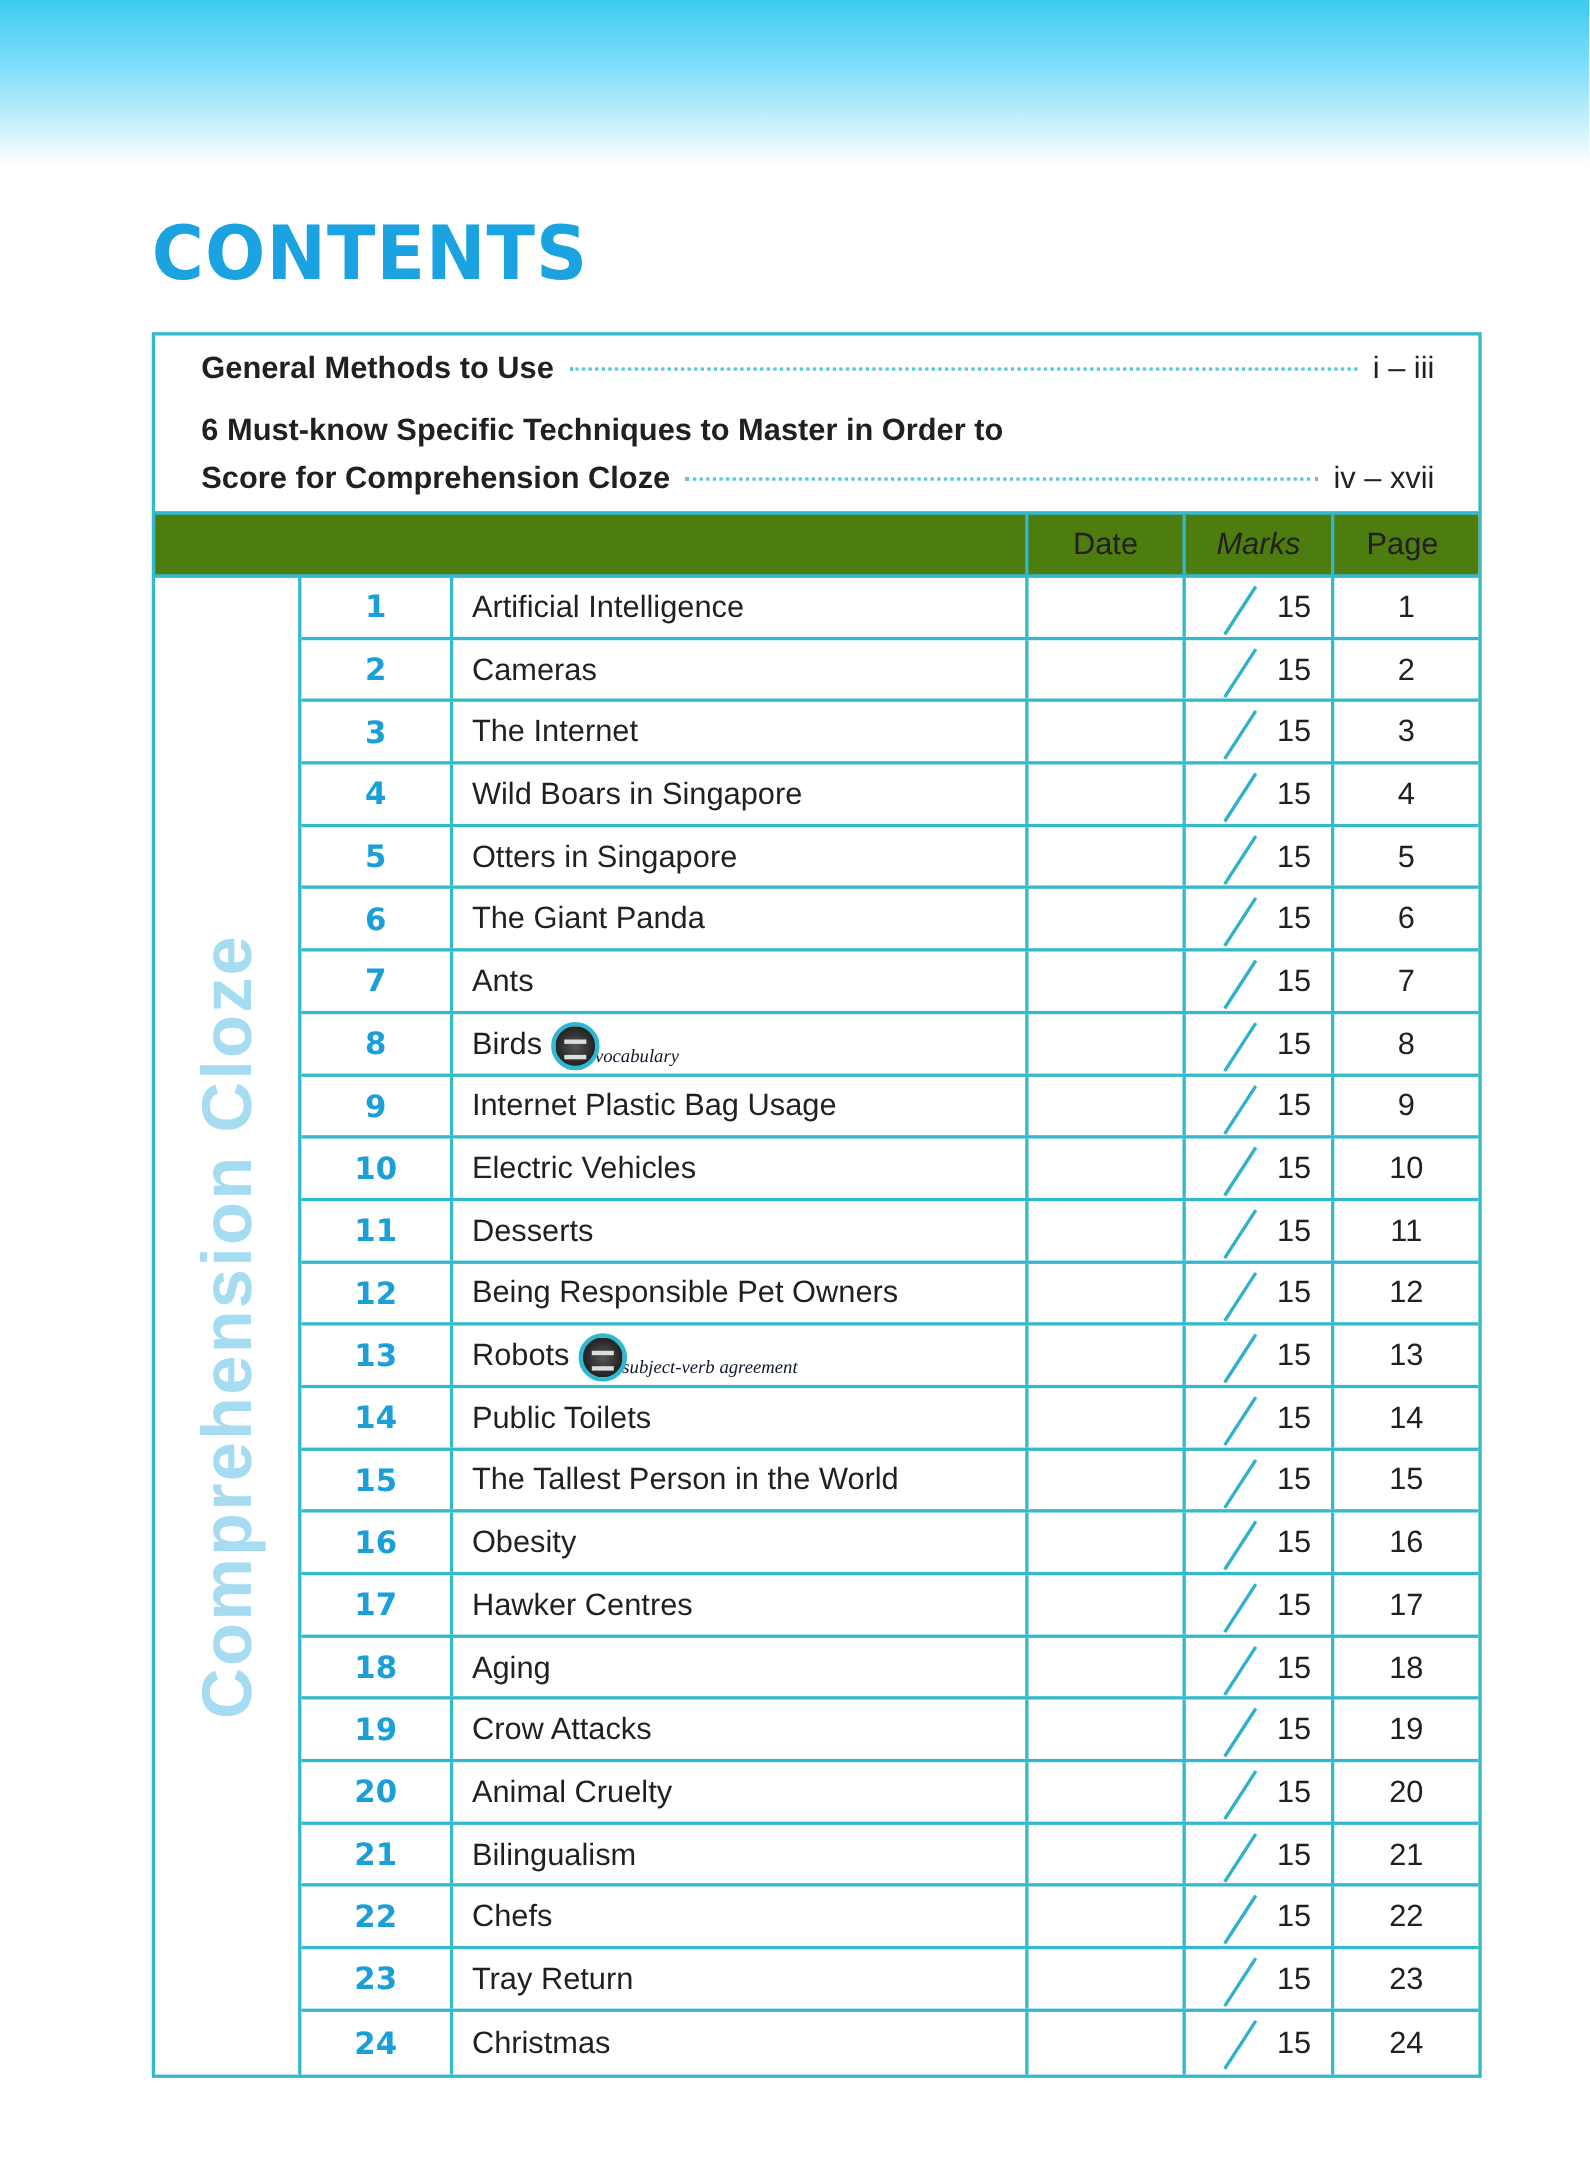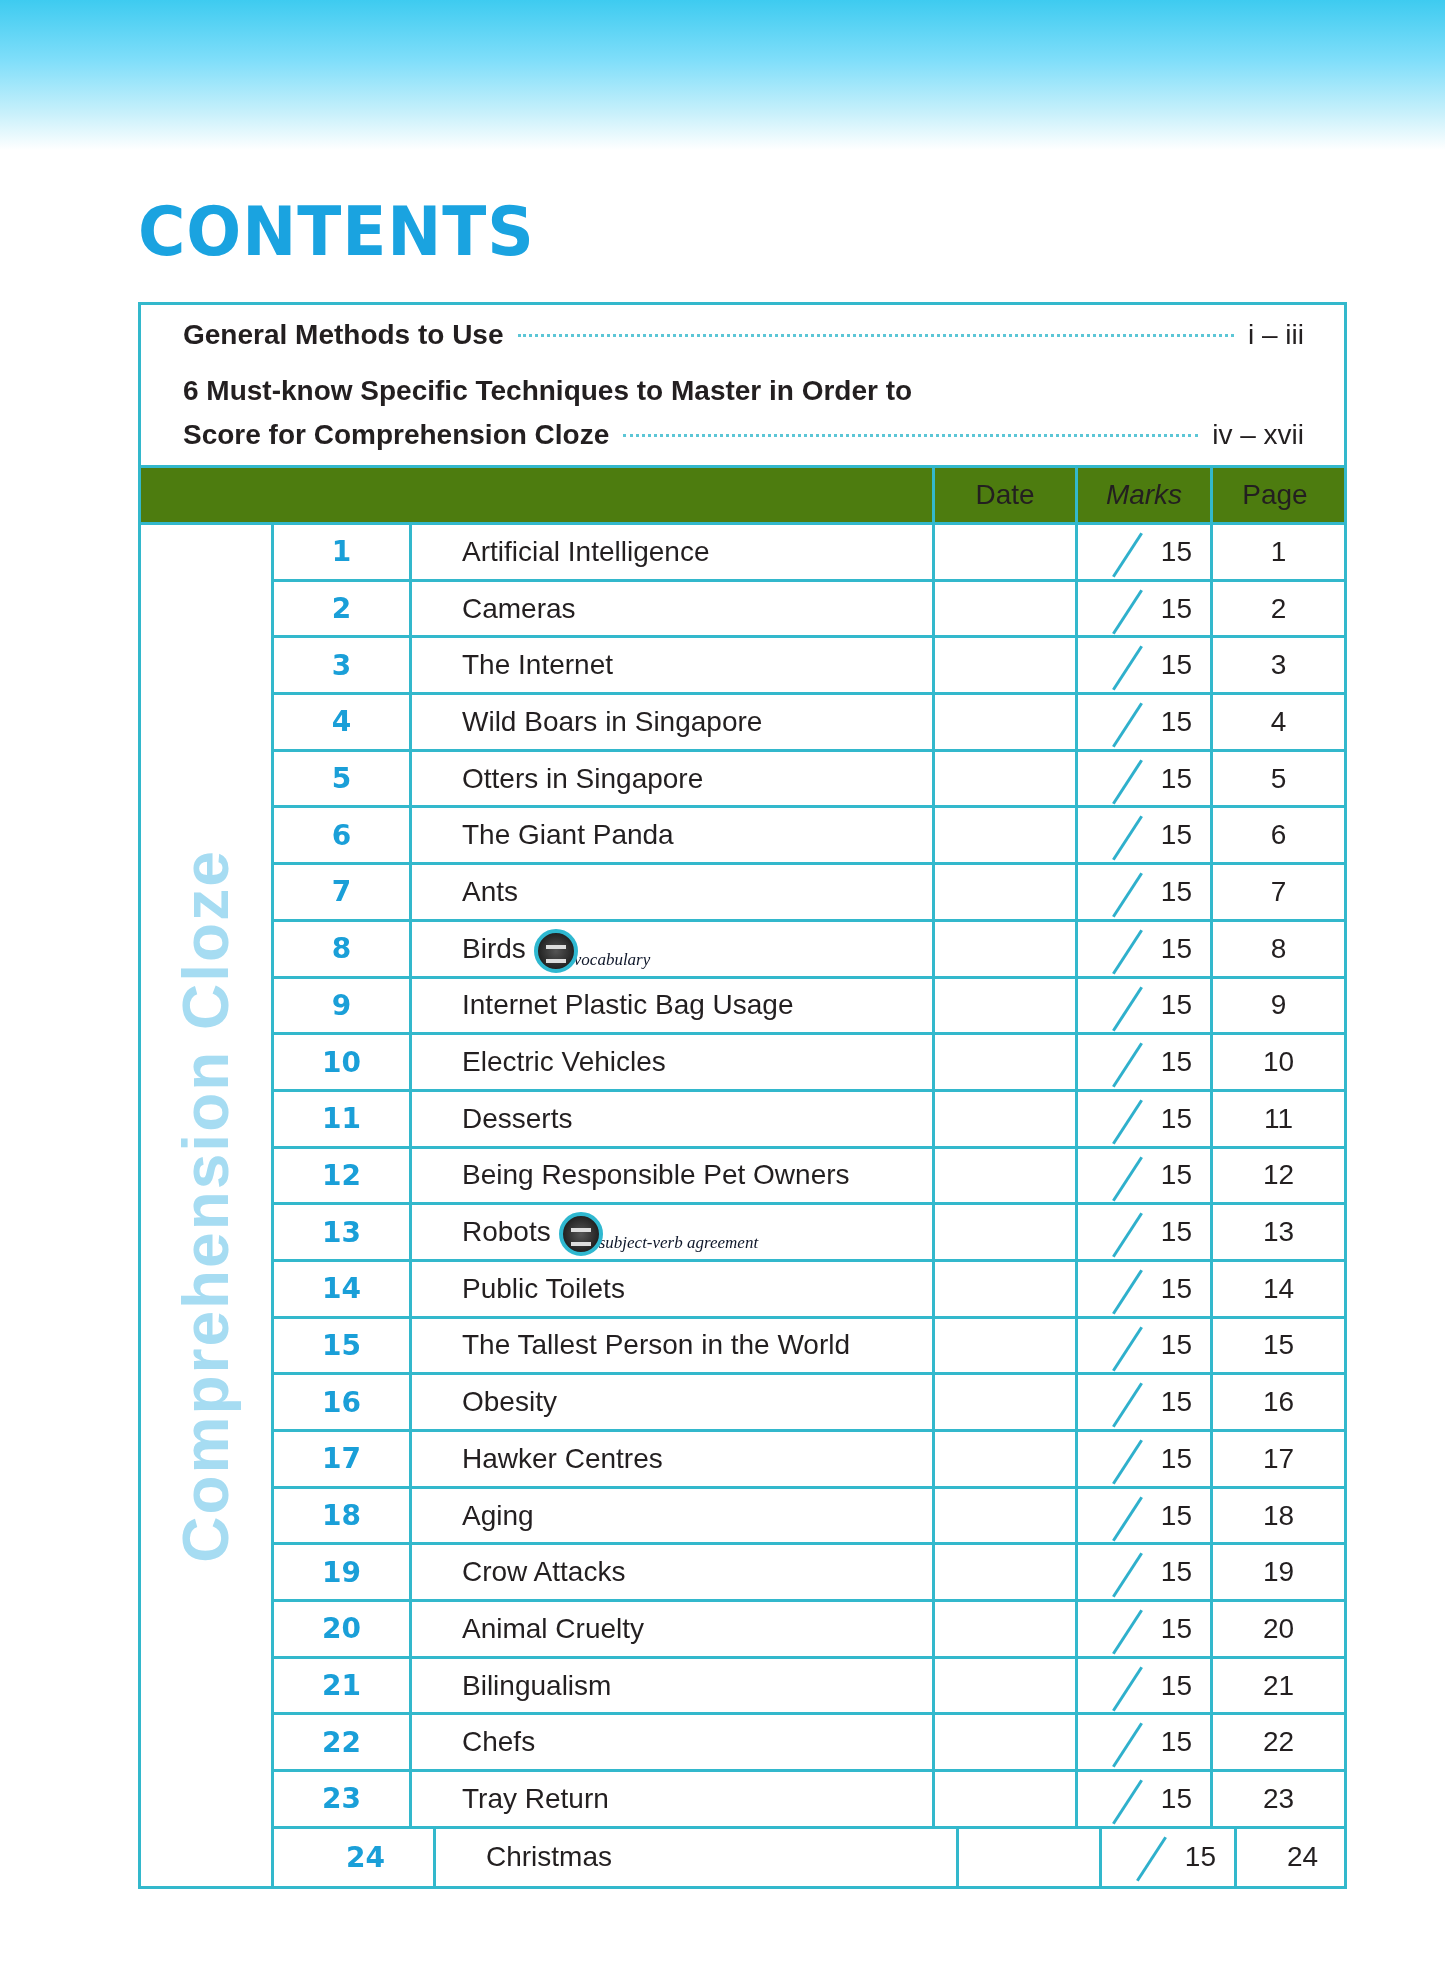--- a/index.html
+++ b/index.html
@@ -35,24 +35,24 @@
     position: absolute; left: 0; top: 220px; width: 133px; height: 1361px;
     border-right: 3px solid #33b8cc;
     display: flex; align-items: center; justify-content: center;
   }
   .side span {
     display: block; transform: rotate(-90deg); white-space: nowrap;
     font-size: 64px; font-weight: bold; color: #a6dcf2; letter-spacing: 2px;
   }
   .rows { position: absolute; left: 133px; top: 220px; width: 1070px; }
   .row { position: relative; height: 56.7px; border-bottom: 3px solid #33b8cc; }
-  .row:last-child { border-bottom: none; margin-left: 24px; }
+  .row:last-child { border-bottom: none; }
   .row .c { position: absolute; top: 0; height: 100%; display: flex; align-items: center; font-size: 28px; }
   .c-num { left: 0; width: 135px; justify-content: center; color: #1a9fd8; font-weight: bold; font-family: "DejaVu Sans", sans-serif; font-size: 27px; }
-  .c-title { left: 135px; width: 523px; border-left: 3px solid #33b8cc; padding-left: 50px; }
+  .c-title { left: 135px; width: 523px; border-left: 3px solid #33b8cc; padding-left: 17px; }
   .c-date { left: 658px; width: 143px; border-left: 3px solid #33b8cc; }
   .c-marks { left: 801px; width: 135px; border-left: 3px solid #33b8cc; justify-content: flex-end; padding-right: 18px; }
   .c-page { left: 936px; width: 134px; border-left: 3px solid #33b8cc; justify-content: center; }
   .slash { position: absolute; left: 48px; top: 4px; width: 3px; height: 52px; background: #2fb0cc; transform: rotate(33deg); transform-origin: center; }
   .badge {
     display: inline-block; width: 44px; height: 44px; border-radius: 50%;
     border: 4px solid #2fb8d0; background: radial-gradient(circle, #555 0%, #222 70%);
     margin-left: 8px; position: relative; top: 2px;
   }
   .badge::after { content: ""; position: absolute; left: 8px; top: 12px; width: 20px; height: 10px; border-top: 4px solid #ddd; border-bottom: 4px solid #ddd; }

